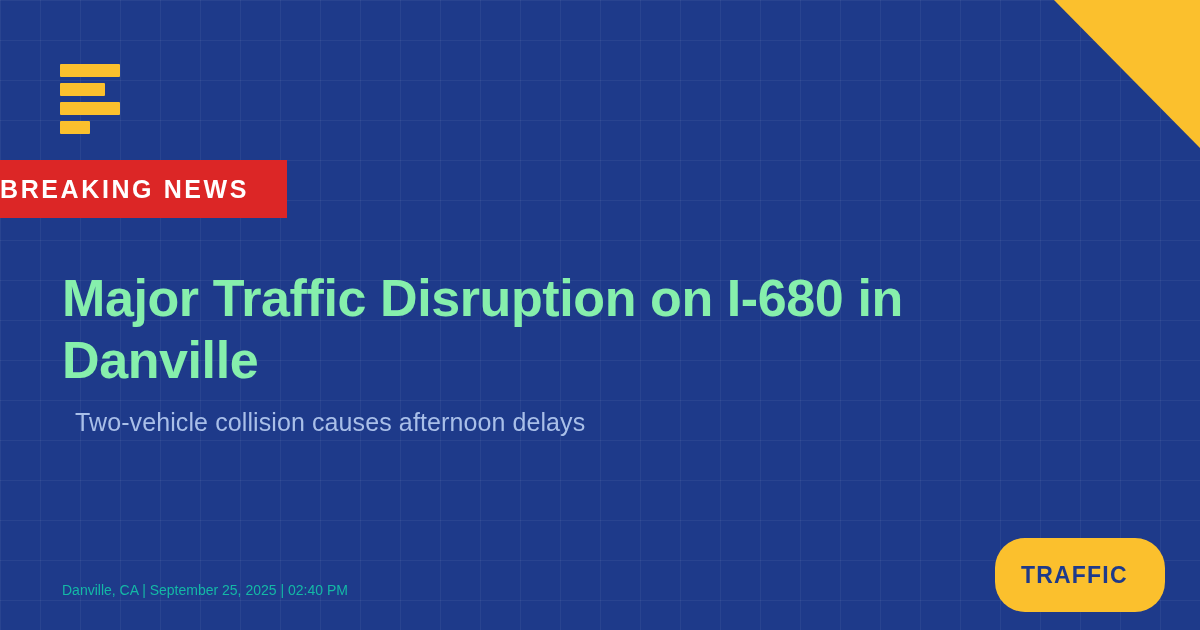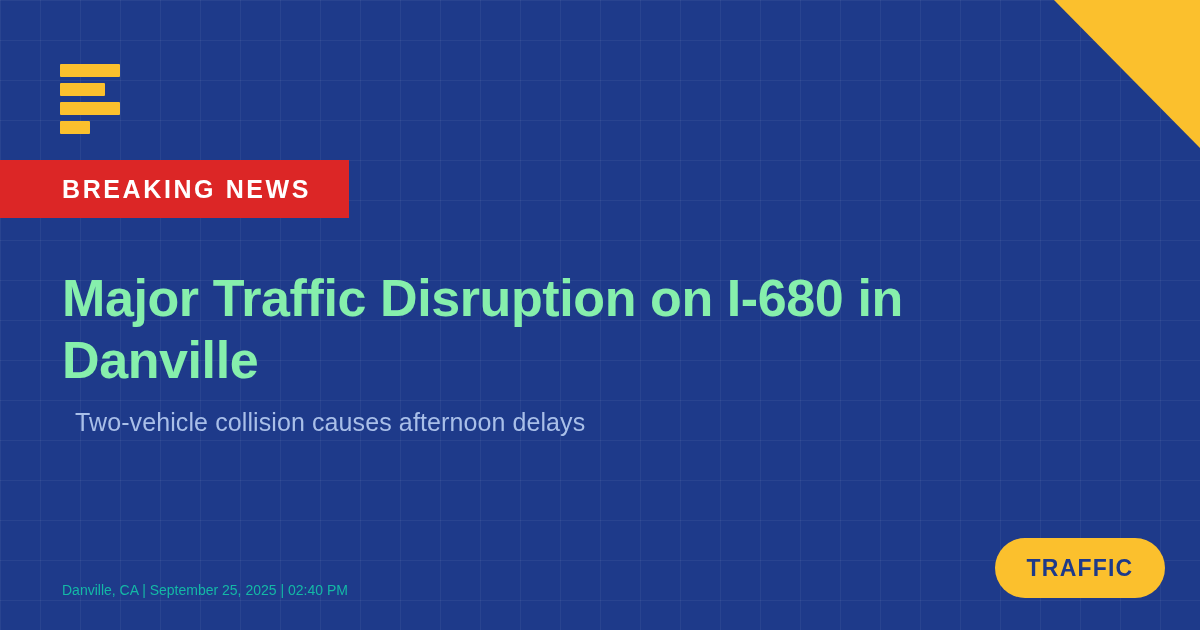--- a/index.html
+++ b/index.html
@@ -62,21 +62,20 @@
 
   
   .breaking-banner {
     position: absolute;
     left: 0;
     top: 160px;
     height: 58px;
     background: #dc2626;
     display: flex;
     align-items: center;
-    padding-left: 62px;
     padding-right: 38px;
     box-sizing: border-box;
   }
   .breaking-label {
     color: #ffffff;
     font-size: 25px;
     font-weight: bold;
     letter-spacing: 2.6px;
     line-height: 1;
     white-space: nowrap;
@@ -116,27 +115,26 @@
     font-size: 14px;
     line-height: 28px;
     white-space: nowrap;
   }
 
   
   .category-pill {
     position: absolute;
     right: 35px;
     top: 538px;
-    height: 60px;
+    height: 74px;
     min-width: 170px;
     background: #fbc02d;
     border-radius: 30px;
     display: flex;
     align-items: center;
-    justify-content: center;
     box-sizing: border-box;
     padding: 0 26px;
   }
   .category-pill-label {
     color: #1e3a8a;
     font-size: 23px;
     font-weight: bold;
     letter-spacing: 1.2px;
     line-height: 1;
     white-space: nowrap;

